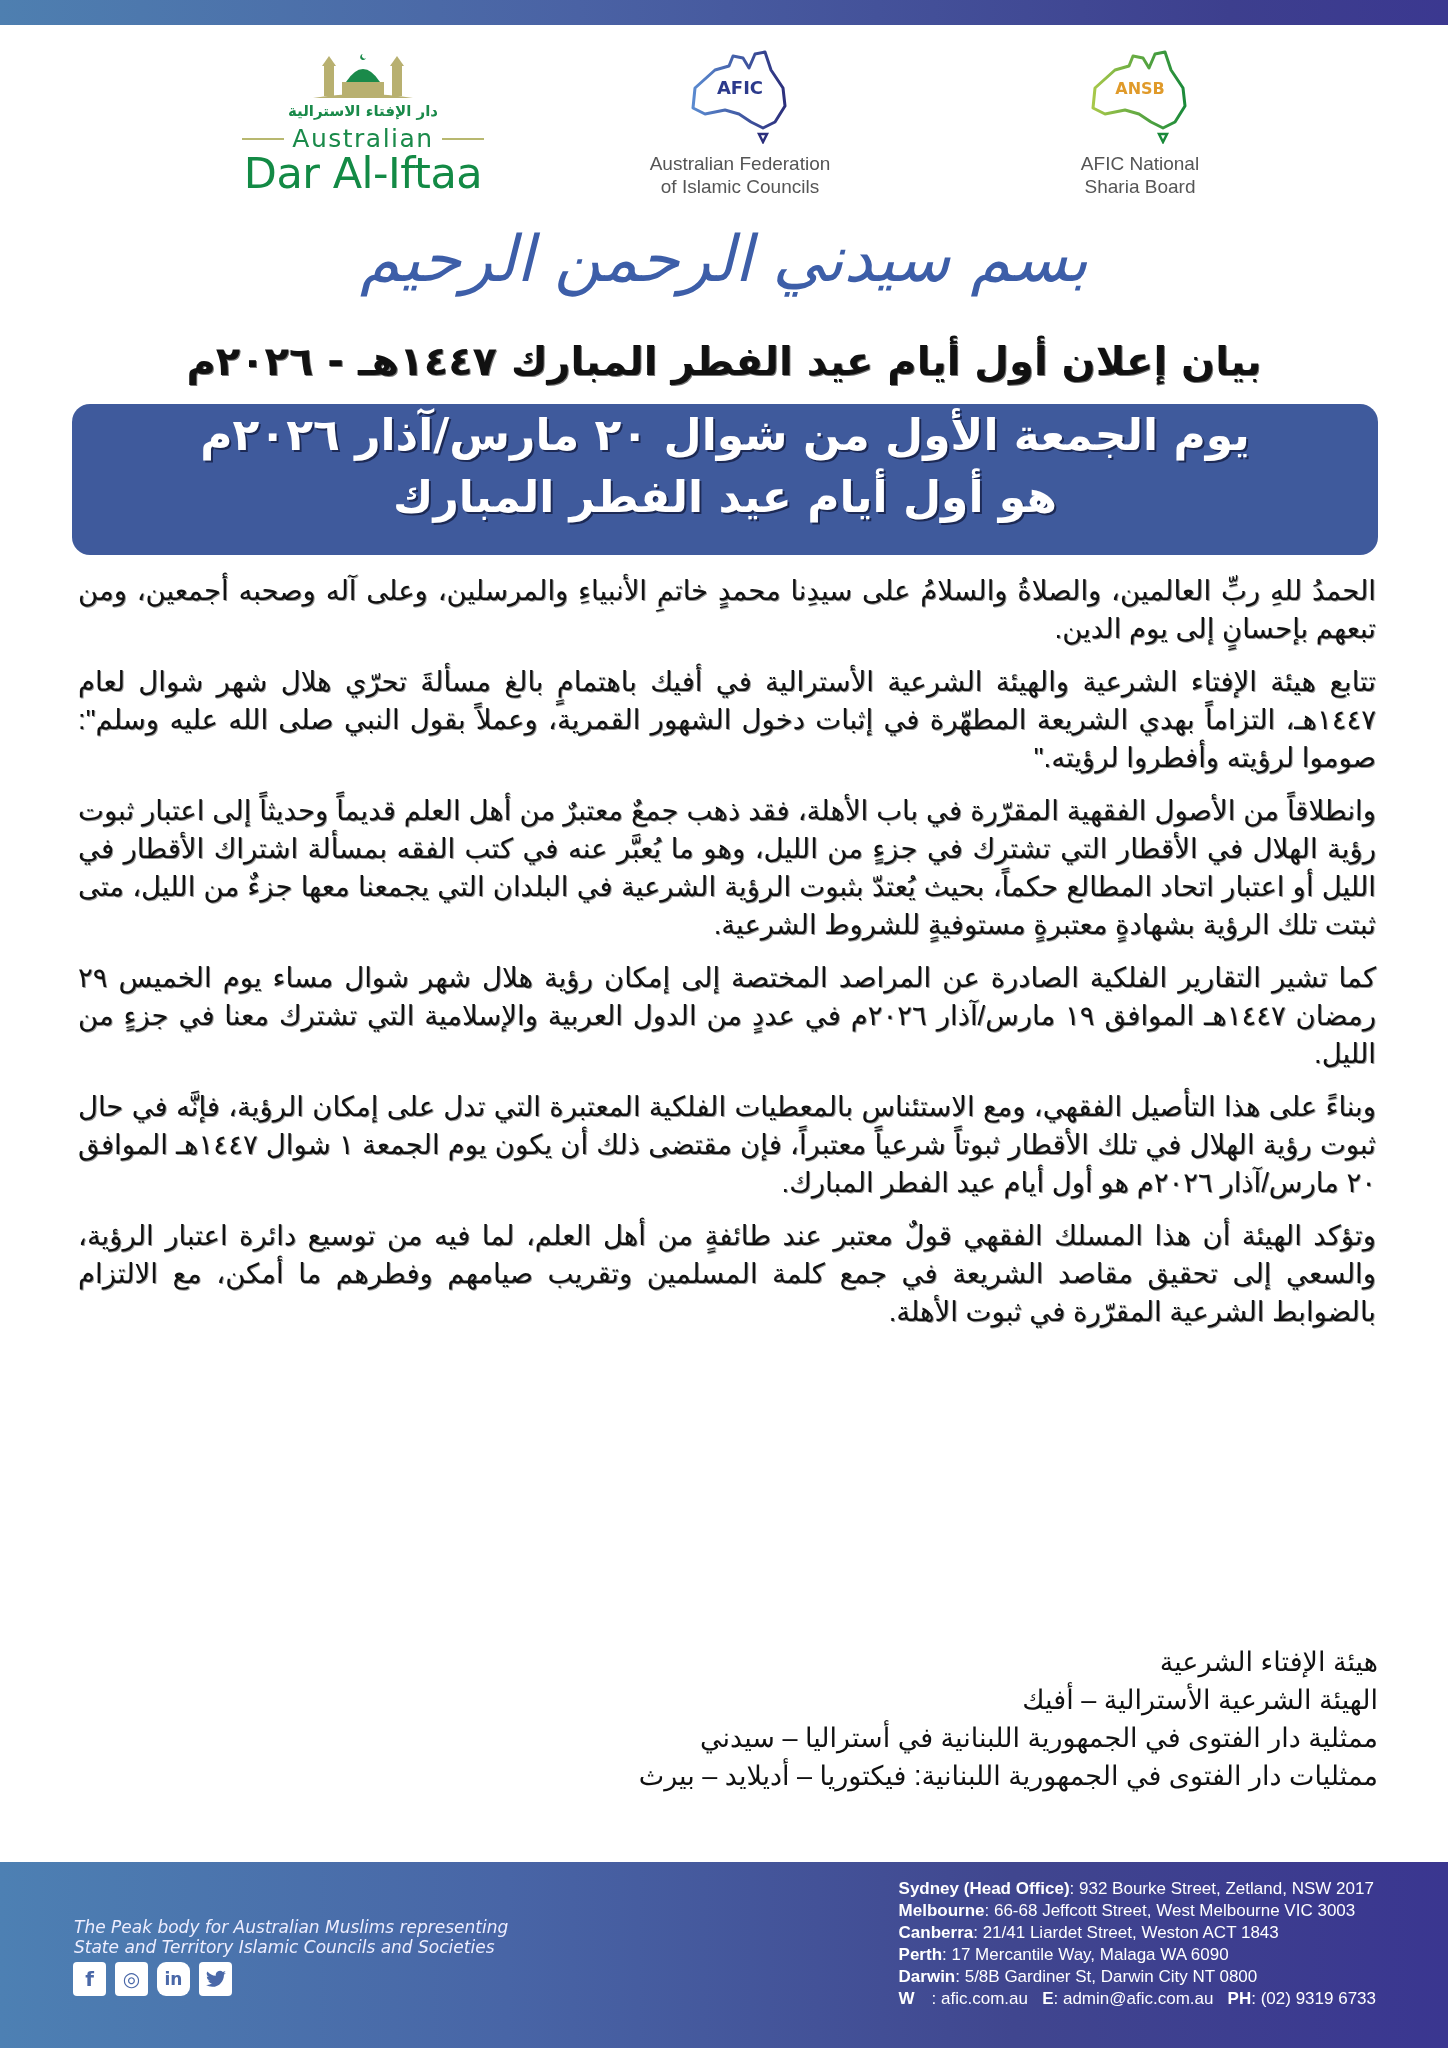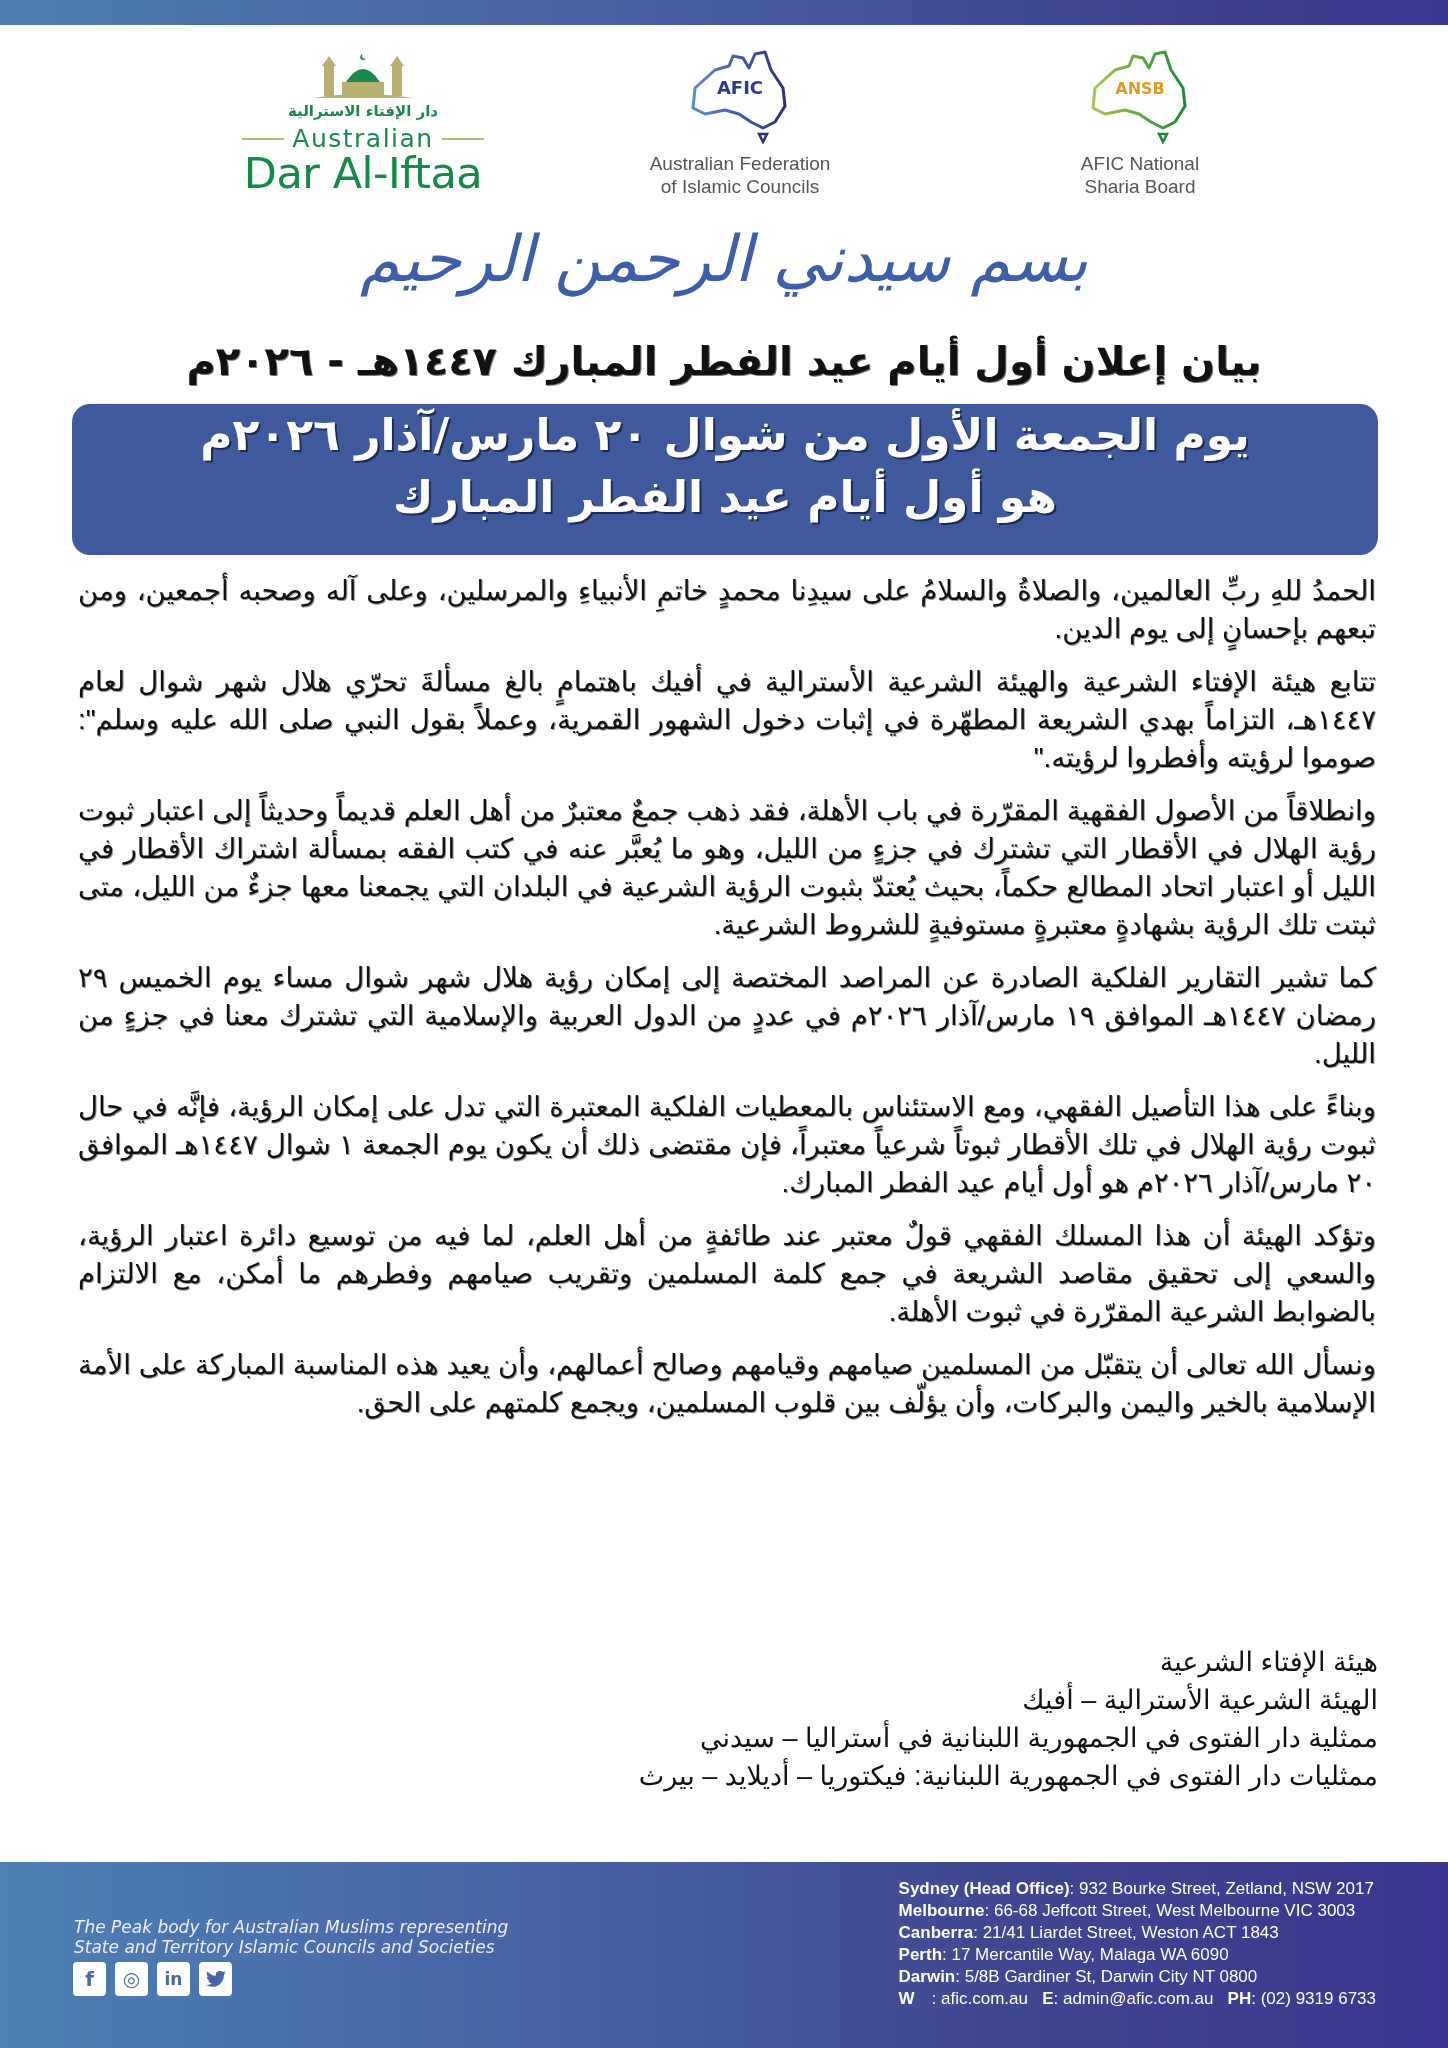--- a/index.html
+++ b/index.html
@@ -144,39 +144,38 @@
   <div>هو أول أيام عيد الفطر المبارك</div>
 </div>
 
 <div class="body">
   <p class="para">الحمدُ للهِ ربِّ العالمين، والصلاةُ والسلامُ على سيدِنا محمدٍ خاتمِ الأنبياءِ والمرسلين، وعلى آله وصحبه أجمعين، ومن تبعهم بإحسانٍ إلى يوم الدين.</p>
   <p class="para">تتابع هيئة الإفتاء الشرعية والهيئة الشرعية الأسترالية في أفيك باهتمامٍ بالغ مسألةَ تحرّي هلال شهر شوال لعام ١٤٤٧هـ، التزاماً بهدي الشريعة المطهّرة في إثبات دخول الشهور القمرية، وعملاً بقول النبي صلى الله عليه وسلم": صوموا لرؤيته وأفطروا لرؤيته."</p>
   <p class="para">وانطلاقاً من الأصول الفقهية المقرّرة في باب الأهلة، فقد ذهب جمعٌ معتبرٌ من أهل العلم قديماً وحديثاً إلى اعتبار ثبوت رؤية الهلال في الأقطار التي تشترك في جزءٍ من الليل، وهو ما يُعبَّر عنه في كتب الفقه بمسألة اشتراك الأقطار في الليل أو اعتبار اتحاد المطالع حكماً، بحيث يُعتدّ بثبوت الرؤية الشرعية في البلدان التي يجمعنا معها جزءٌ من الليل، متى ثبتت تلك الرؤية بشهادةٍ معتبرةٍ مستوفيةٍ للشروط الشرعية.</p>
   <p class="para">كما تشير التقارير الفلكية الصادرة عن المراصد المختصة إلى إمكان رؤية هلال شهر شوال مساء يوم الخميس ٢٩ رمضان ١٤٤٧هـ الموافق ١٩ مارس/آذار ٢٠٢٦م في عددٍ من الدول العربية والإسلامية التي تشترك معنا في جزءٍ من الليل.</p>
   <p class="para">وبناءً على هذا التأصيل الفقهي، ومع الاستئناس بالمعطيات الفلكية المعتبرة التي تدل على إمكان الرؤية، فإنَّه في حال ثبوت رؤية الهلال في تلك الأقطار ثبوتاً شرعياً معتبراً، فإن مقتضى ذلك أن يكون يوم الجمعة ١ شوال ١٤٤٧هـ الموافق ٢٠ مارس/آذار ٢٠٢٦م هو أول أيام عيد الفطر المبارك.</p>
   <p class="para">وتؤكد الهيئة أن هذا المسلك الفقهي قولٌ معتبر عند طائفةٍ من أهل العلم، لما فيه من توسيع دائرة اعتبار الرؤية، والسعي إلى تحقيق مقاصد الشريعة في جمع كلمة المسلمين وتقريب صيامهم وفطرهم ما أمكن، مع الالتزام بالضوابط الشرعية المقرّرة في ثبوت الأهلة.</p>
-  <p class="para">ونسأل الله تعالى أن يتقبّل من المسلمين صيامهم وقيامهم وصالح أعمالهم، وأن يعيد هذه المناسبة المباركة على الأمة الإسلامية بالخير واليمن والبركات، وأن يؤلّف بين قلوب المسلمين، ويجمع كلمتهم على الحق.</p>
 </div>
 
 <div class="signatures">
   <div>هيئة الإفتاء الشرعية</div>
   <div>الهيئة الشرعية الأسترالية – أفيك</div>
   <div>ممثلية دار الفتوى في الجمهورية اللبنانية في أستراليا – سيدني</div>
   <div>ممثليات دار الفتوى في الجمهورية اللبنانية: فيكتوريا – أديلايد – بيرث</div>
 </div>
 
 <div class="footer">
   <div class="footer-tag">
     <div>The Peak body for Australian Muslims representing</div>
     <div>State and Territory Islamic Councils and Societies</div>
   </div>
   <div class="social">
     <div class="social-btn">f</div>
     <div class="social-btn">◎</div>
-    <div class="social-btn" style="font-size:17px;">in</div>
+    <div class="social-btn" style="font-size:17px;border-radius:9px;">in</div>
     <div class="social-btn">
       <svg width="20" height="18" viewBox="0 0 24 20">
           <path d="M24 2.4a9.8 9.8 0 0 1-2.8.8A4.9 4.9 0 0 0 23.3.5a9.9 9.9 0 0 1-3.1 1.2A4.9 4.9 0 0 0 11.8 6 14 14 0 0 1 1.7.9a4.9 4.9 0 0 0 1.5 6.6A4.9 4.9 0 0 1 1 6.9a4.9 4.9 0 0 0 3.9 4.8 4.9 4.9 0 0 1-2.2.1 4.9 4.9 0 0 0 4.6 3.4A9.9 9.9 0 0 1 0 17.2 14 14 0 0 0 7.5 19.4c9.1 0 14-7.5 14-14v-.6A10 10 0 0 0 24 2.4z" fill="#4a68a8"></path>
         </svg>
     </div>
   </div>
   <div class="addresses">
     <div><b>Sydney (Head Office)</b><span>: 932 Bourke Street, Zetland, NSW 2017</span></div>
     <div><b>Melbourne</b><span>: 66-68 Jeffcott Street, West Melbourne VIC 3003</span></div>
     <div><b>Canberra</b><span>: 21/41 Liardet Street, Weston ACT 1843</span></div>

